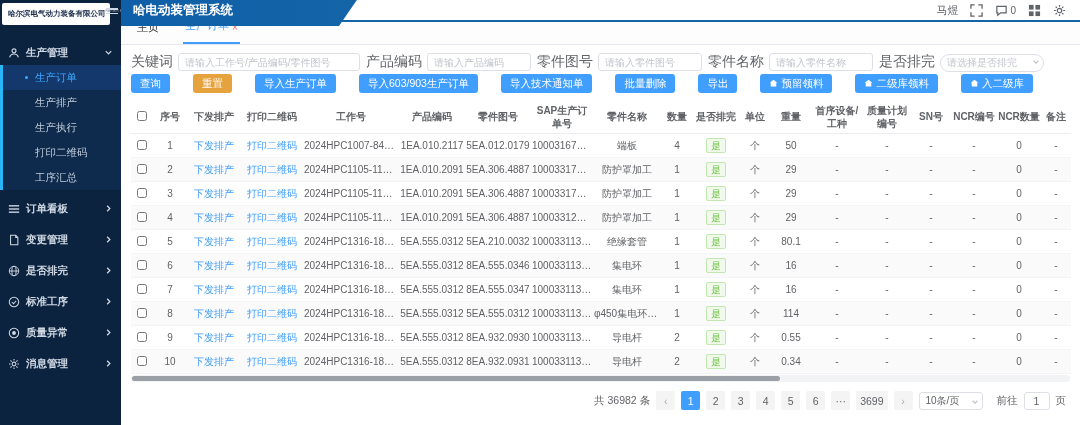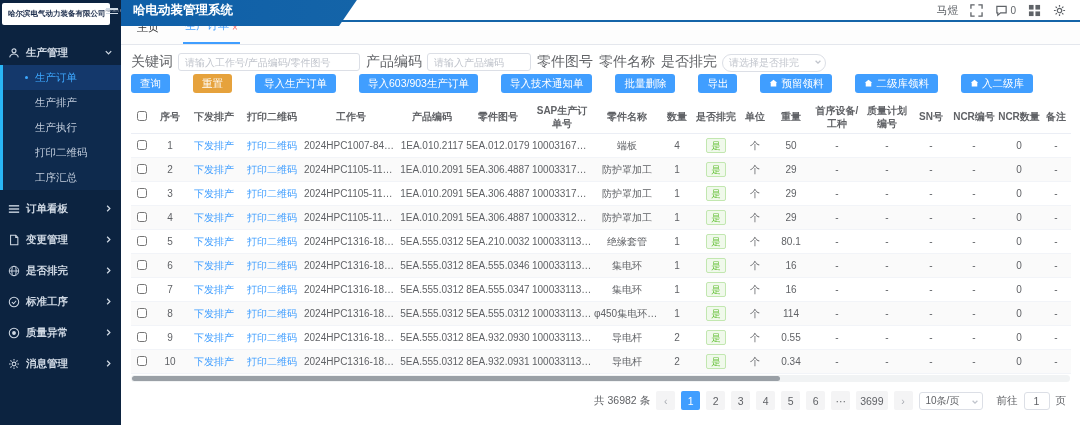--- a/index.html
+++ b/index.html
@@ -235,23 +235,25 @@
           <div class="f-item">
             <span class="f-label">关键词</span>
             <input class="f-input wide" placeholder="请输入工作号/产品编码/零件图号" style="">
           </div>
           <div class="f-item">
             <span class="f-label">产品编码</span>
             <input class="f-input" placeholder="请输入产品编码" style="">
           </div>
           <div class="f-item">
             <span class="f-label">零件图号</span>
+            <input class="f-input" placeholder="请输入零件图号" style="">
           </div>
           <div class="f-item">
             <span class="f-label">零件名称</span>
+            <input class="f-input" placeholder="请输入零件名称" style="">
           </div>
           <div class="f-item">
             <span class="f-label">是否排完</span>
             <span class="f-select"><input class="f-input" placeholder="请选择是否排完" readonly="" style=""><span><svg width="8" height="8" viewBox="0 0 10 10" fill="none" stroke="#c0c4cc" stroke-width="1.6">
                   <path d="M2 3.5l3 3 3-3"></path>
                 </svg></span></span>
           </div>
         </div>
       <div class="btn-row" id="buttons">
           <button class="btn primary">

